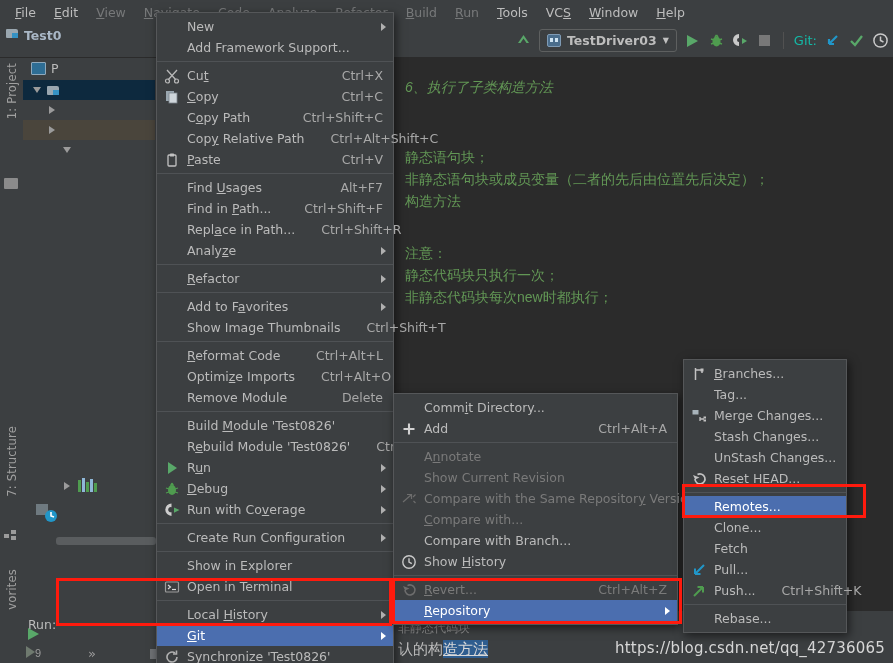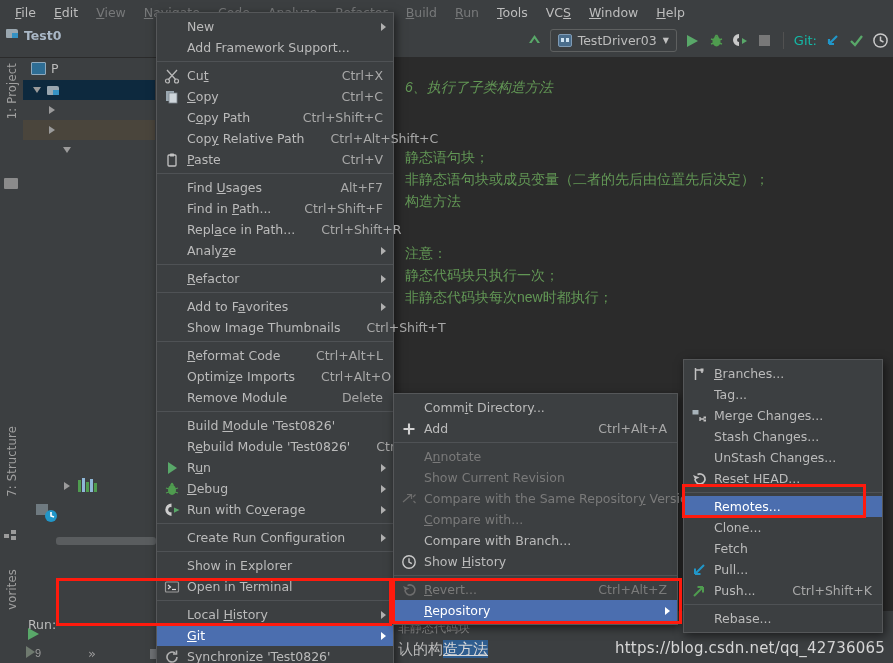--- a/index.html
+++ b/index.html
@@ -23,21 +23,21 @@
   #breadcrumb{position:absolute;left:6px;top:28px;display:flex;gap:5px;color:#a9b7c6;
               font-weight:bold;font-size:12.5px;}
   .folder-ico{width:13px;height:11px;position:relative;display:inline-block;}
   .folder-ico:before{content:"";position:absolute;left:0;top:1px;width:12px;height:9px;background:#9aa7b0;
       border-radius:1px 2px 1px 1px;}
   .folder-ico:after{content:"";position:absolute;left:6px;top:5px;width:6px;height:5px;background:#3592c4;}
 
   .tb-right{position:absolute;right:0;top:24px;height:33px;display:flex;align-items:center;gap:7px;padding-right:4px;}
   .tb-icon{width:17px;height:17px;display:inline-flex;align-items:center;justify-content:center;}
   .runcfg{display:flex;align-items:center;gap:6px;border:1px solid #5e6060;border-radius:3px;
-          height:21px;padding:0 7px;color:#bdbdbd;font-size:12.5px;}
+          height:21px;padding:0 7px;color:#bdbdbd;font-size:12.5px;font-weight:bold;}
   .runcfg .chev{font-size:8px;color:#c0c0c0;}
   .runcfg .cfgico{width:12px;height:11px;border:1px solid #7f9bb5;border-radius:2px;background:#4a6d8c;
         display:inline-block;position:relative;}
   .runcfg .cfgico:before{content:"";position:absolute;left:2px;top:3px;width:3px;height:4px;background:#cfe3f2;}
   .runcfg .cfgico:after{content:"";position:absolute;right:2px;top:3px;width:3px;height:4px;background:#cfe3f2;}
   .play-tri{width:0;height:0;border-left:11px solid #59a869;border-top:6.5px solid transparent;border-bottom:6.5px solid transparent;}
   .stop-sq{width:11px;height:11px;background:#787878;}
   .tb-sep{width:1px;height:17px;background:#515151;margin:0 3px;}
   .git-label{color:#14b8a6;font-size:13px;}
 
@@ -81,21 +81,21 @@
   .mi.sel{background:#4b6eaf;color:#ffffff;}
   .mi.sel .arrow{border-left-color:#ffffff;}
   .mi.dis,.mi.dis .accel{color:#7a7a7a;}
   .mi .ico{position:absolute;left:7px;top:50%;margin-top:-8px;width:16px;height:16px;
            display:flex;align-items:center;justify-content:center;}
   .msep{height:1px;background:#4f5255;margin:3px 0;}
   u.mn{text-decoration:underline;}
 
   #menu-module{left:156px;top:12px;width:238px;}
   #menu-git{left:393px;top:393px;width:285px;}
-  #menu-repo{left:683px;top:359px;width:200px;}
+  #menu-repo{left:683px;top:359px;width:164px;}
 
   
   .redbox{position:absolute;border:3px solid #ff1a0d;box-sizing:border-box;pointer-events:none;}
 
   svg{display:block;}
 </style>
 </head>
 <body>
 
 <div id="ide-root">

